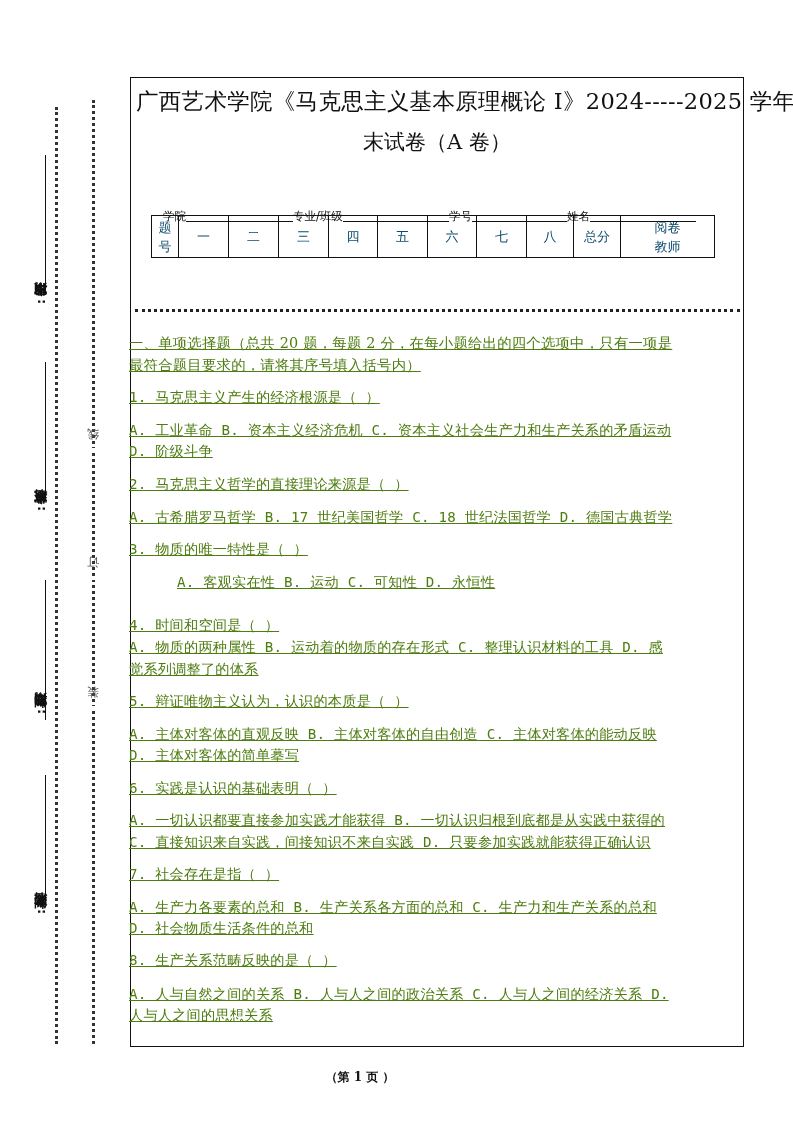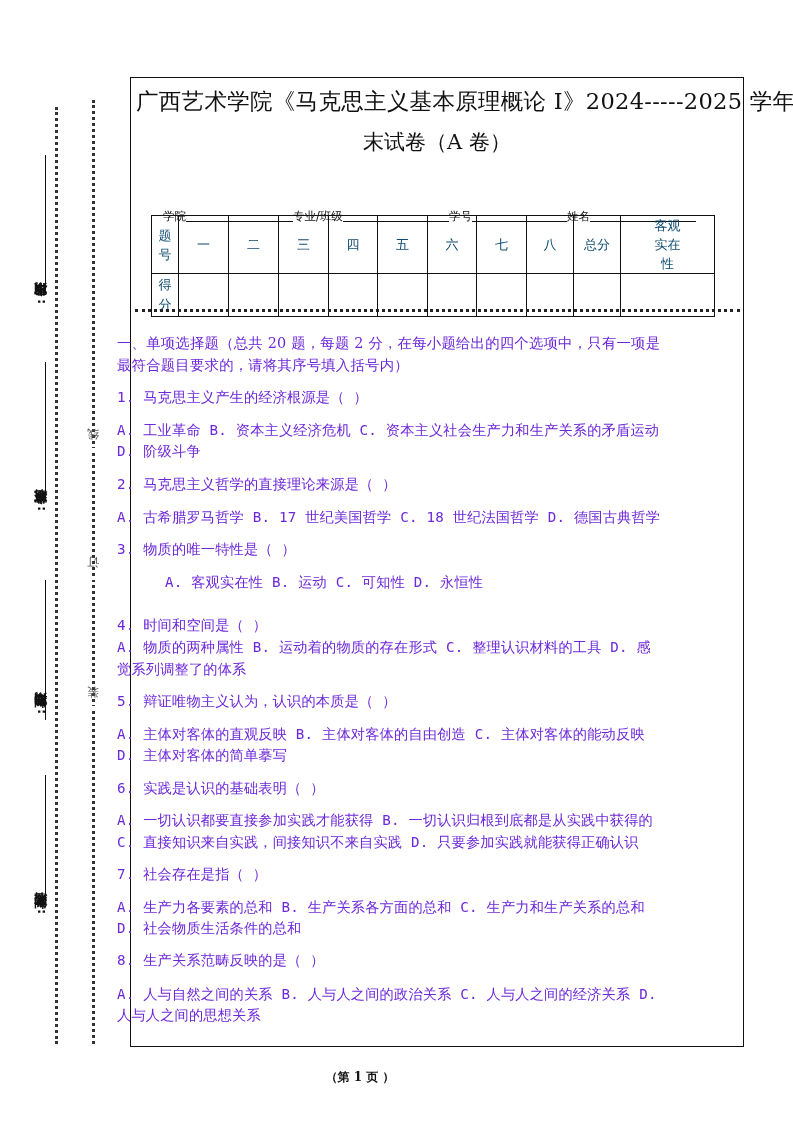--- a/index.html
+++ b/index.html
@@ -30,22 +30,22 @@
   .info span.blank { display:inline-block; border-bottom:1px solid #111; height:12px; vertical-align:-2px; }
 
   table.score { position:absolute; left:151px; top:215px; border-collapse:collapse;
                 font-size:13px; color:#0c4a6e; }
   table.score td { border:1.3px solid #111; text-align:center; padding:0; line-height:18px; }
   table.score tr.r1 td { height:41px; }
   table.score tr.r2 td { height:42px; }
 
   .sep { position:absolute; left:135px; top:309px; width:605px; border-top:3px dotted #222; }
 
-  .q { position:absolute; left:117px; font-size:14.2px; white-space:nowrap;
-       font-family:"DejaVu Sans Mono","Liberation Mono",monospace; letter-spacing:0.2px; color:#6d28d9; }
+  .q { position:absolute; left:129px; font-size:14.2px; white-space:nowrap;
+       font-family:"DejaVu Sans Mono","Liberation Mono",monospace; letter-spacing:0.2px; color:#4d7c0f;text-decoration:underline; }
   .q.cn { font-family:"DejaVu Serif","Liberation Serif",serif; }
 
   .footer { position:absolute; top:1069px; left:0; width:720px; text-align:center;
             font-size:12px; font-weight:bold; }
 </style>
 </head>
 <body>
 
 <div>
   <div class="dotline" style="left:55px;top:107px;height:937px;"></div>
@@ -84,37 +84,22 @@
     <td style="width:49px;">一</td>
     <td style="width:49px;">二</td>
     <td style="width:49px;">三</td>
     <td style="width:48px;">四</td>
     <td style="width:49px;">五</td>
     <td style="width:48px;">六</td>
     <td style="width:49px;">七</td>
     <td style="width:46px;">八</td>
     <td style="width:46px;">总分</td>
     <td style="width:93px;">
-          <div style="width:30px;margin:0 auto;line-height:19px;">客观实在性</div>
+          <div style="width:30px;margin:0 auto;line-height:19px;">阅卷教师</div>
         </td>
-  </tr>
-  <tr class="r2">
-    <td>
-          <div style="width:14px;margin:0 auto;line-height:20px;">得分</div>
-        </td>
-    <td></td>
-    <td></td>
-    <td></td>
-    <td></td>
-    <td></td>
-    <td></td>
-    <td></td>
-    <td></td>
-    <td></td>
-    <td></td>
   </tr>
 </tbody>
   </table>
 
 <div class="sep"></div>
 
 <div class="q cn" style="top:334px;font-size:14.4px;">一、单项选择题（总共 20 题，每题 2 分，在每小题给出的四个选项中，只有一项是</div>
 <div class="q cn" style="top:356px;font-size:14.4px;">最符合题目要求的，请将其序号填入括号内）</div>
 
 <div>

